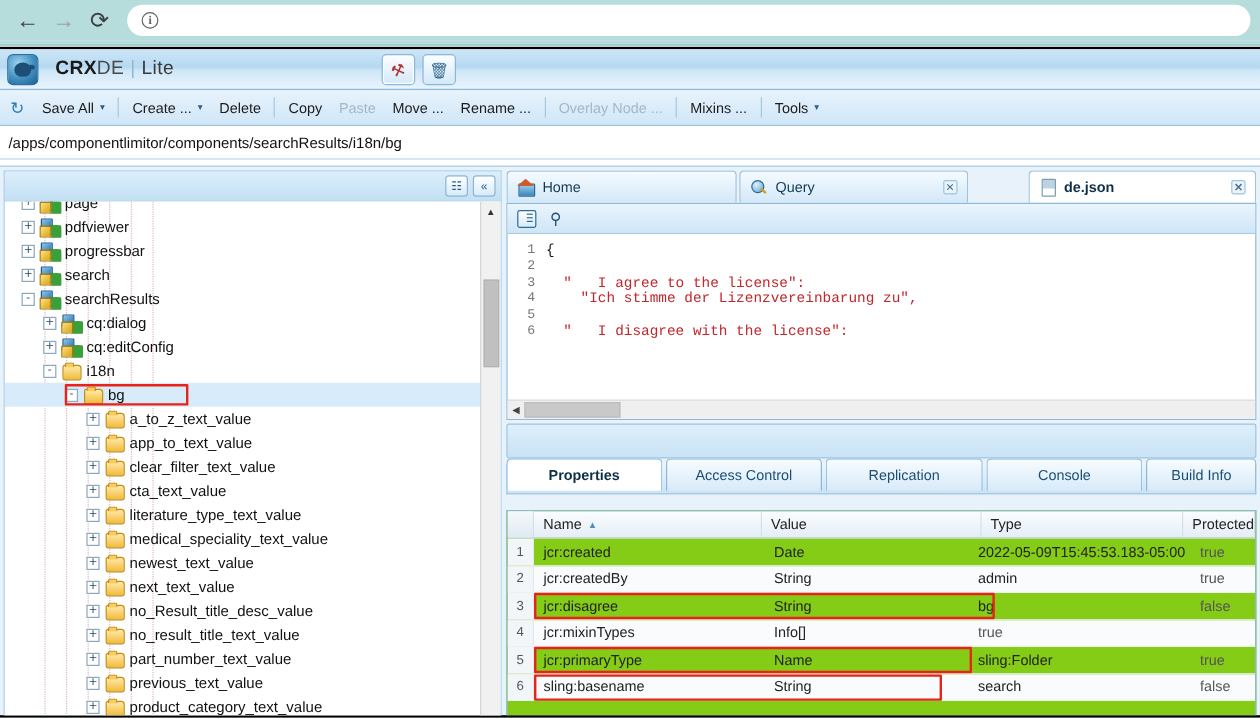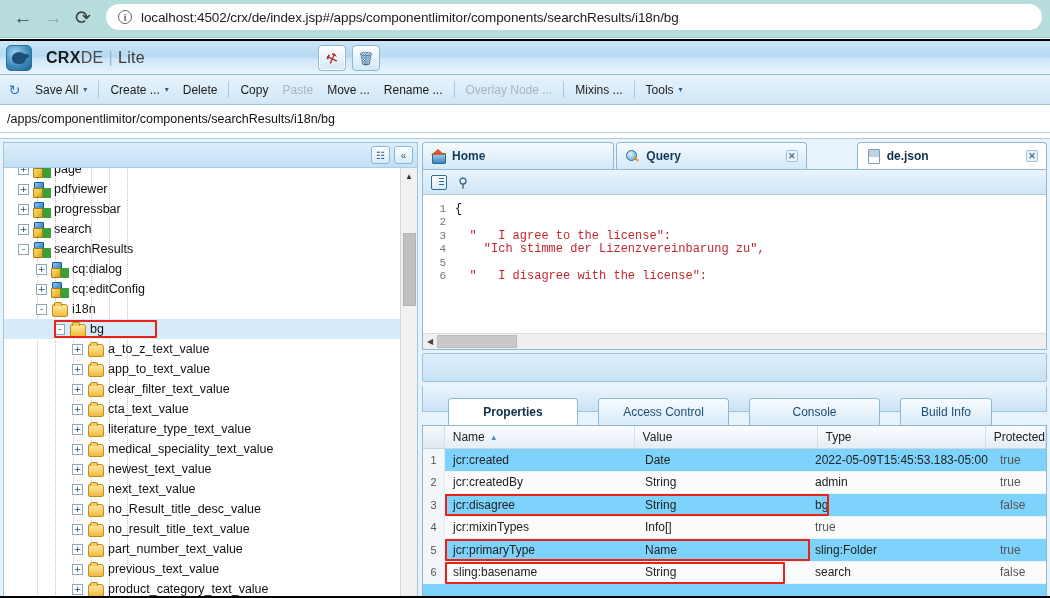--- a/index.html
+++ b/index.html
@@ -175,21 +175,21 @@
 
   
   #right-pane{
     position:absolute; left:422px; top:101px; width:625px; height:456px;
   }
   #ed-tabs{ position:absolute; left:0; top:0; width:625px; height:27px; display:flex; gap:2px; }
   .etab{
     height:27px; border:1px solid #8fb8d6; border-bottom:none; border-radius:4px 4px 0 0;
     background:linear-gradient(to bottom,#f5fbff,#d3e8f8);
     display:flex; align-items:center; gap:6px; padding:0 8px;
-    font-size:12px; color:#123a57; position:relative;font-weight:bold;
+    font-size:12px; color:#123a57; position:relative;
   }
   .etab.active{
     background:linear-gradient(to bottom,#ffffff,#ffffff);
     font-weight:bold; color:#0d2f47;margin-left:48px;
   }
   .etab .x{
     width:12px;height:12px;border:1px solid #9ec4dd;background:#eaf4fc;border-radius:2px;
     font-size:9px;color:#4c708a;display:flex;align-items:center;justify-content:center;margin-left:auto;
   }
   .tabico{ width:15px;height:14px;flex:none;position:relative; }
@@ -253,32 +253,32 @@
     position:absolute; left:0; top:211px; width:625px; height:29px;
     background:linear-gradient(to bottom,#ddeffb,#c9e2f5);
     border:1px solid #9cc3de; border-radius:2px;
   }
   #mid-strip2{
     position:absolute; left:0; top:244px; width:625px; height:26px;
     background:linear-gradient(to bottom,#eaf5fd,#cbe3f6);
     border:1px solid #9cc3de; border-top:none;
   }
 
-  #prop-tabs{ position:absolute; left:0; top:256px; width:625px; height:27px; display:flex; gap:20px;padding-left:26px; }
+  #prop-tabs{ position:absolute; left:0; top:240px; width:625px; height:27px; display:flex; gap:3px; }
   .ptab{
     height:27px; border:1px solid #8fb8d6; border-bottom:none; border-radius:4px 4px 0 0;
     background:linear-gradient(to bottom,#f7fcff,#d7eaf9);
     display:flex; align-items:center; justify-content:center;
     font-size:12px; color:#1a4e74;
   }
   .ptab.active{ background:#fff; font-weight:bold; color:#0d2f47; }
 
   #grid{
     position:absolute; left:0; top:283px; width:625px; height:173px;
-    background:#7dd3fc; border:1px solid #8fb8d6; overflow:hidden;
+    background:#84cc16; border:1px solid #8fb8d6; overflow:hidden;
   }
   .ghead{
     height:23px; display:flex; background:linear-gradient(to bottom,#fbfdff,#e4eef6);
     border-bottom:1px solid #c7d8e4; font-size:12px; color:#222;
   }
   .ghead .gc{ display:flex; align-items:center; padding-left:8px; border-right:1px solid #d4e1ea;
               height:100%; gap:5px; }
   .ghead .gc.num{ width:22px; padding:0; border-right:1px solid #d4e1ea;
                   background:linear-gradient(to bottom,#f4f8fb,#e0eaf2); }
   .sortarr{ font-size:8px; color:#4f8fc0; }
@@ -292,21 +292,20 @@
 </style>
 </head>
 <body>
 
 <div id="browser-bar">
   <div class="navbtn">←</div>
   <div class="navbtn fwd">→</div>
   <div class="navbtn">⟳</div>
   <div id="urlbox">
     <span id="info-icon">i</span>
-    <span>localhost:4502/crx/de/index.jsp#/apps/componentlimitor/components/searchResults/i18n/bg</span>
   </div>
 </div>
 <div id="browser-underline"></div>
 
 <div id="app">
 
   <div id="titlebar">
     <div id="crx-logo"></div>
     <div id="crx-title">
       <span class="b">CRX</span><span>DE</span><span class="sep">|</span><span class="lite">Lite</span>
@@ -601,20 +600,23 @@
 
     <div id="mid-strip"></div>
     <div id="mid-strip2"></div>
 
     <div id="prop-tabs">
       <div class="ptab active" style="width:130px">
         <span>Properties</span>
       </div>
       <div class="ptab" style="width:131px">
         <span>Access Control</span>
+      </div>
+      <div class="ptab" style="width:131px">
+        <span>Replication</span>
       </div>
       <div class="ptab" style="width:131px">
         <span>Console</span>
       </div>
       <div class="ptab" style="width:92px">
         <span>Build Info</span>
       </div>
     </div>
 
     <div id="grid">

